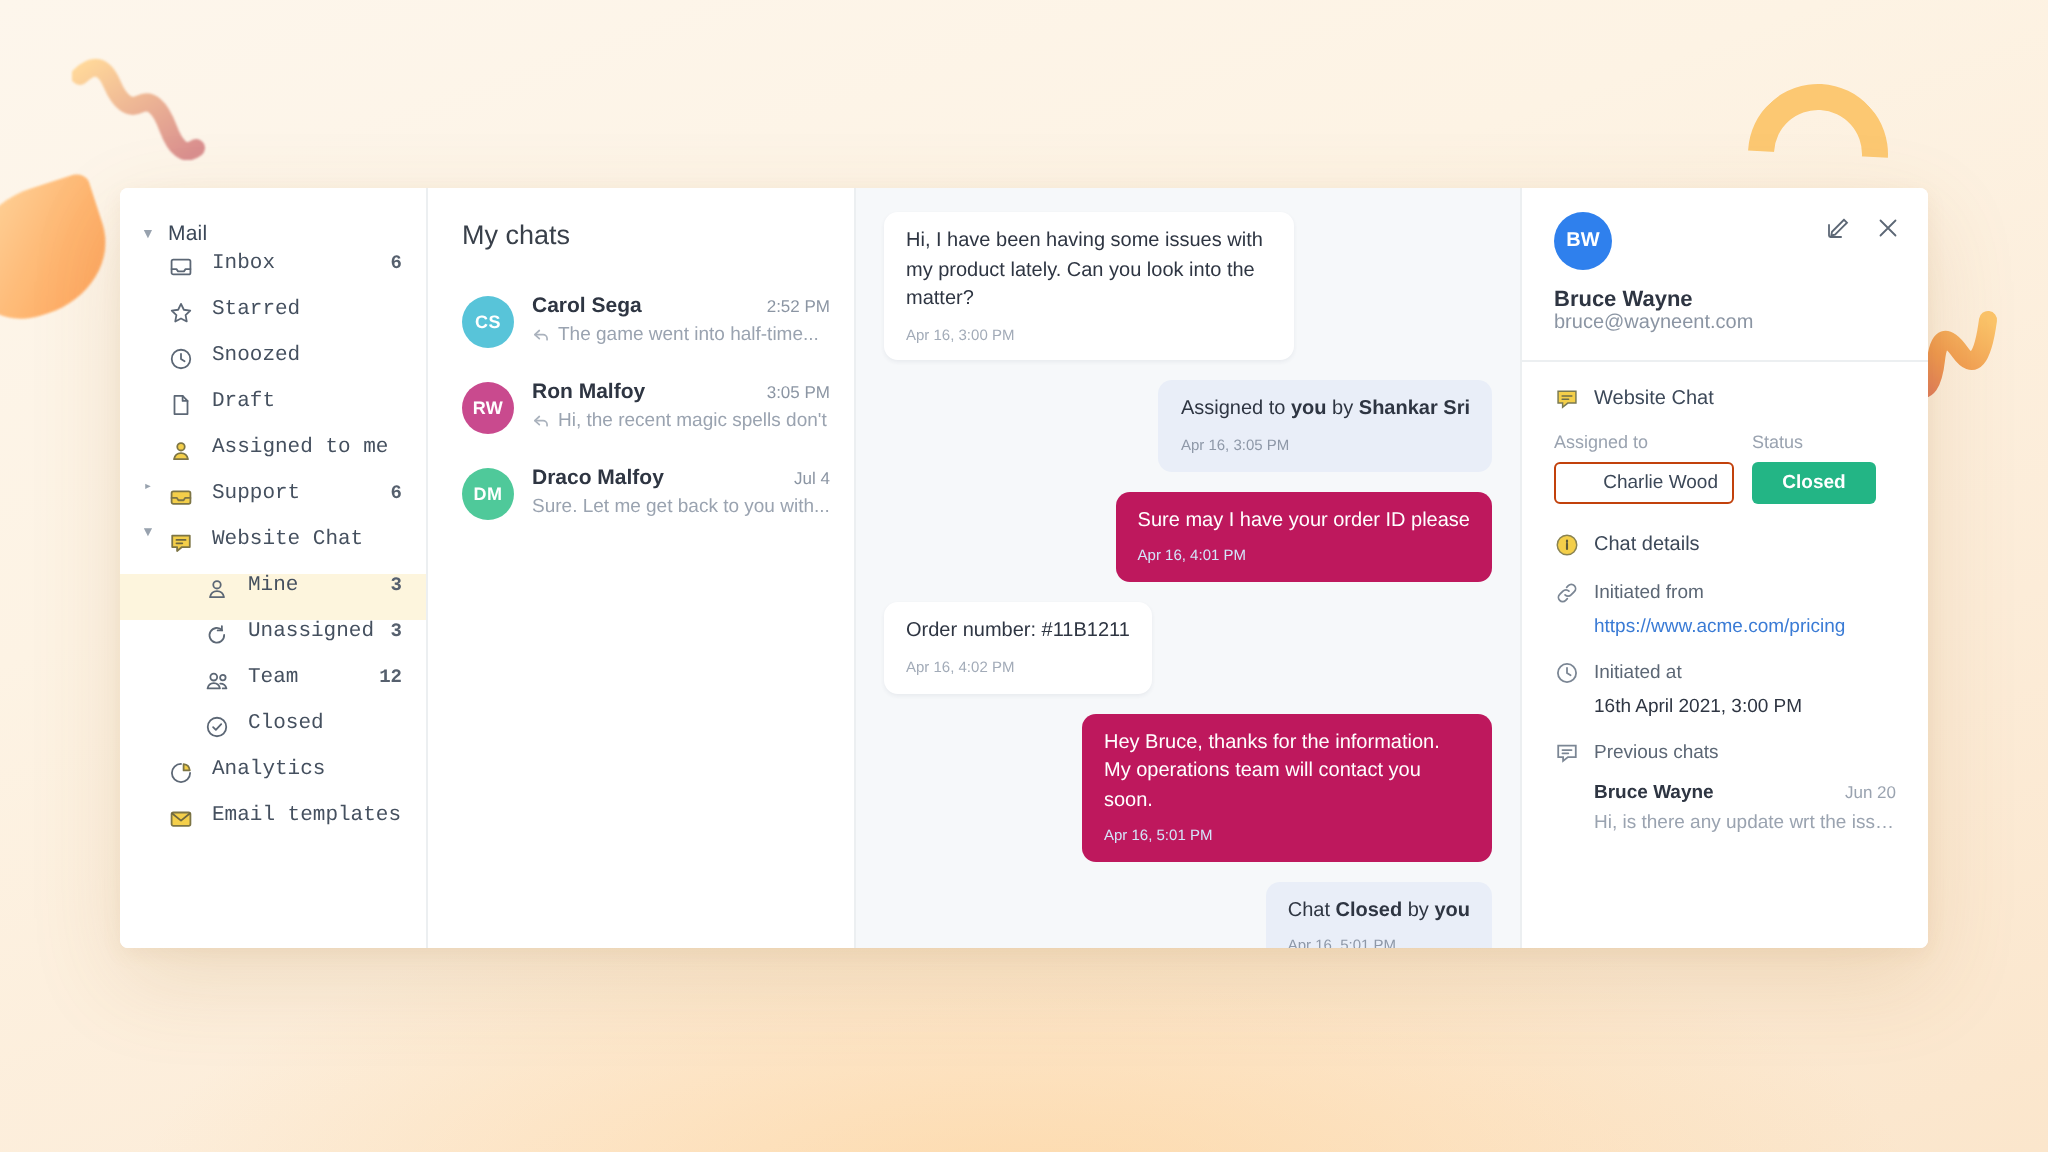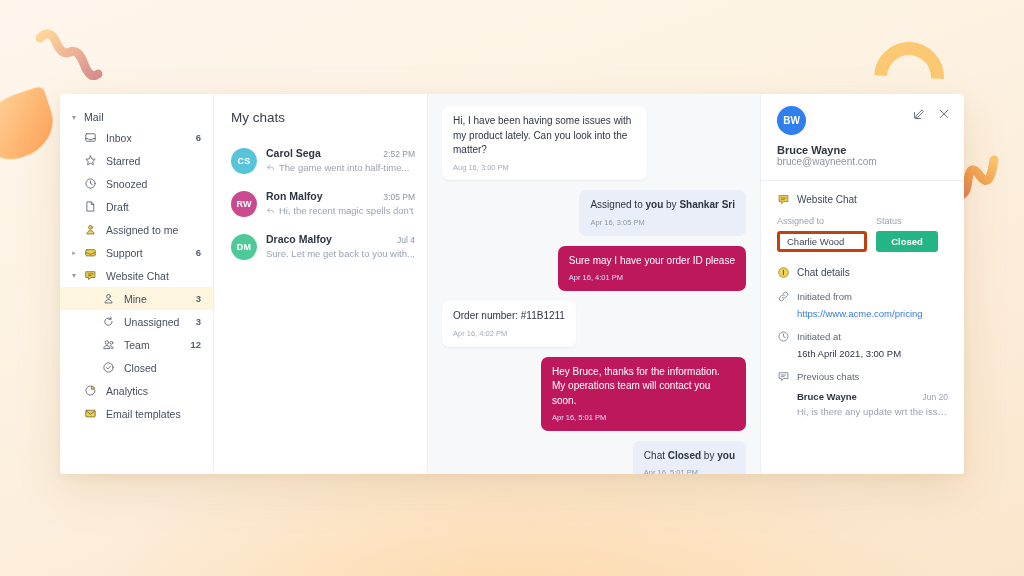--- a/index.html
+++ b/index.html
@@ -71,25 +71,26 @@
     padding: 3px 10px 3px 8px;
     font-size: 10.5px; color: #3c4858;
   }
   .caret {
     width: 12px; flex: none; text-align: center;
     font-size: 7px; color: #98a2ae; line-height: 1;
   }
   .nav-group-head .gl { margin-left: 4px; letter-spacing: .1px; }
 
   .nav-item {
-    display: flex; align-items: center;
+    display: flex; 
     height: 23px;
     padding: 0 12px 0 8px;
     font-size: 10.5px; color: #45505f;
     cursor: pointer;
+    font-family: Liberation Mono, monospace;
   }
   .nav-item .ic {
     width: 16px; height: 14px; flex: none;
     display: flex; align-items: center; justify-content: center;
     margin-right: 8px;
   }
   .nav-item.lvl1 { padding-left: 22px; }
   .nav-item.lvl2 { padding-left: 40px; }
   .nav-item .lbl { flex: 1; white-space: nowrap; overflow: hidden; }
   .nav-item .cnt { font-size: 9.5px; color: #56606e; font-weight: 600; }
@@ -191,24 +192,25 @@
     font-size: 10px; color: #3c4858; font-weight: 400;
     margin-top: 12px;
   }
   .sec-head .ic { margin-right: 7px; display: flex; flex: none; }
 
   .field-row { display: flex; gap: 9px; margin-top: 10px; }
   .field { flex: 1; }
   .field-lbl { font-size: 9px; color: #9aa3b0; margin-bottom: 5px; }
   .txt-input {
     width: 100%; height: 21px;
-    border: 3px solid #c2410c; border-radius: 3px;
+    border: 1px solid #c2410c; border-radius: 3px;
     font-size: 9.5px; color: #3c4858;
     padding: 0 7px; background: #fff;
     font-family: inherit;
+    text-align: right;
   }
   .badge {
     display: inline-flex; align-items: center; justify-content: center;
     height: 21px; min-width: 62px; padding: 0 12px;
     background: #23b585; color: #fff;
     font-size: 9.5px; font-weight: 600; border-radius: 3px;
   }
 
   .kv { margin-top: 11px; }
   .kv-lbl { display: flex; align-items: center; font-size: 9.5px; color: #5c6775; }
@@ -445,21 +447,21 @@
               <span>Sure. Let me get back to you with...</span>
             </div>
           </div>
         </div>
       </div>
   </section>
 
   <section class="convo">
     <div id="messages">
         <div class="msg-row left">
-          <div class="bubble b-white"><span>Hi, I have been having some issues with my product lately. Can you look into the matter?</span><span class="ts">Aug 16, 3:00 PM</span></div>
+          <div class="bubble b-white"><span>Hi, I have been having some issues with my product lately. Can you look into the matter?</span><span class="ts">Apr 16, 3:00 PM</span></div>
         </div>
         <div class="msg-row right">
           <div class="bubble b-sys"><span>Assigned to <b>you</b> by <b>Shankar Sri</b></span><span class="ts">Apr 16, 3:05 PM</span></div>
         </div>
         <div class="msg-row right">
           <div class="bubble b-blue"><span>Sure may I have your order ID please</span><span class="ts">Apr 16, 4:01 PM</span></div>
         </div>
         <div class="msg-row left">
           <div class="bubble b-white"><span>Order number: #11B1211</span><span class="ts">Apr 16, 4:02 PM</span></div>
         </div>

